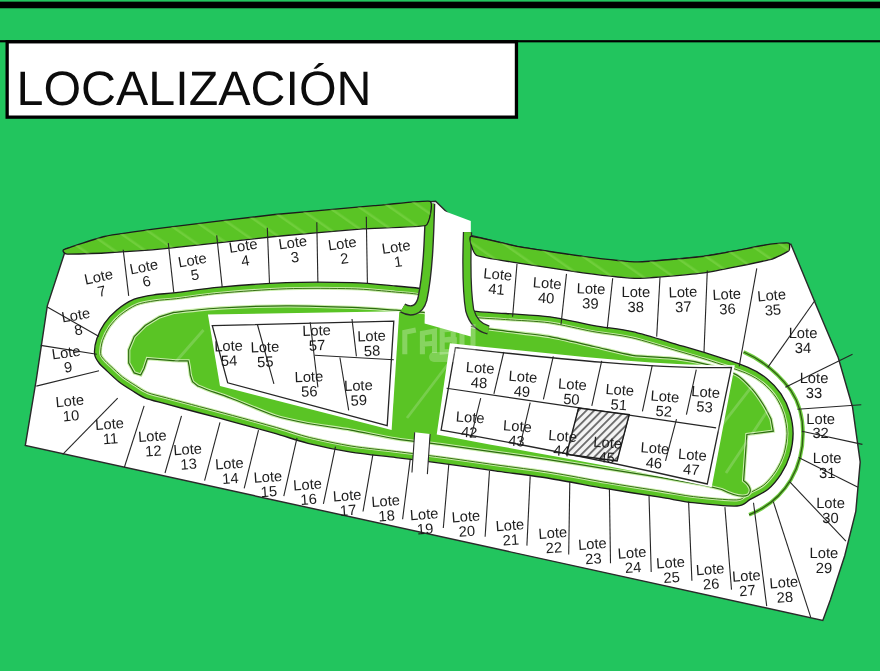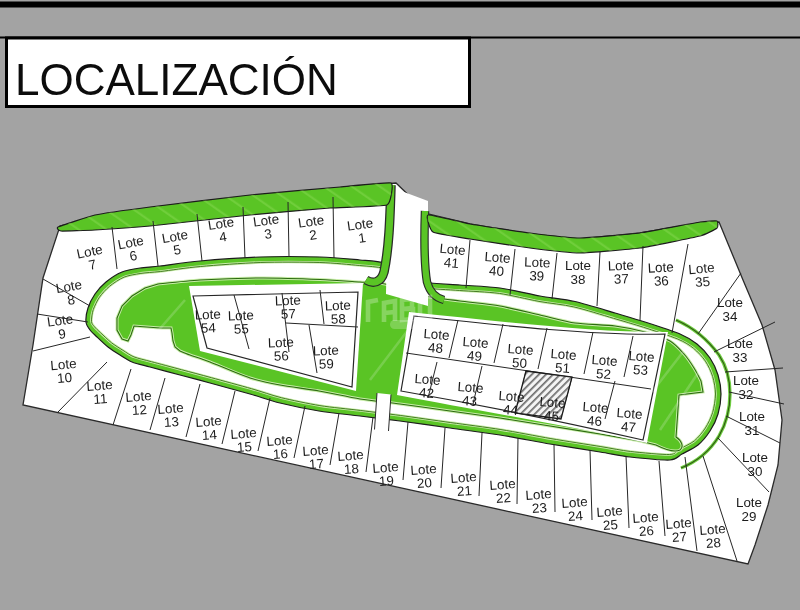--- a/index.html
+++ b/index.html
@@ -1,15 +1,15 @@
 <!DOCTYPE html>
 <html><head><meta charset="utf-8">
 <style>
 html,body{margin:0;padding:0;background:#fff;-webkit-font-smoothing:antialiased;}
-#page{position:relative;width:800px;height:610px;background:#a3a3a3;overflow:hidden;}
+#page{position:relative;width:800px;height:610px;background:#22c55e;overflow:hidden;}
 svg{position:absolute;left:0;top:0;}
 .lab text{font-family:"Liberation Sans",sans-serif;font-size:13.4px;fill:#1c1c1c;text-anchor:middle;}
 </style></head>
 <body>
 <div id="page">
 <svg width="800" height="610" viewBox="0 0 800 610">
 <defs>
 <pattern id="bandhatch" width="16" height="16" patternUnits="userSpaceOnUse" patternTransform="rotate(-55)">
   <rect width="16" height="16" fill="none"></rect>
   <rect x="0" y="0" width="2.2" height="16" fill="#93e060" opacity="0.38"></rect>

